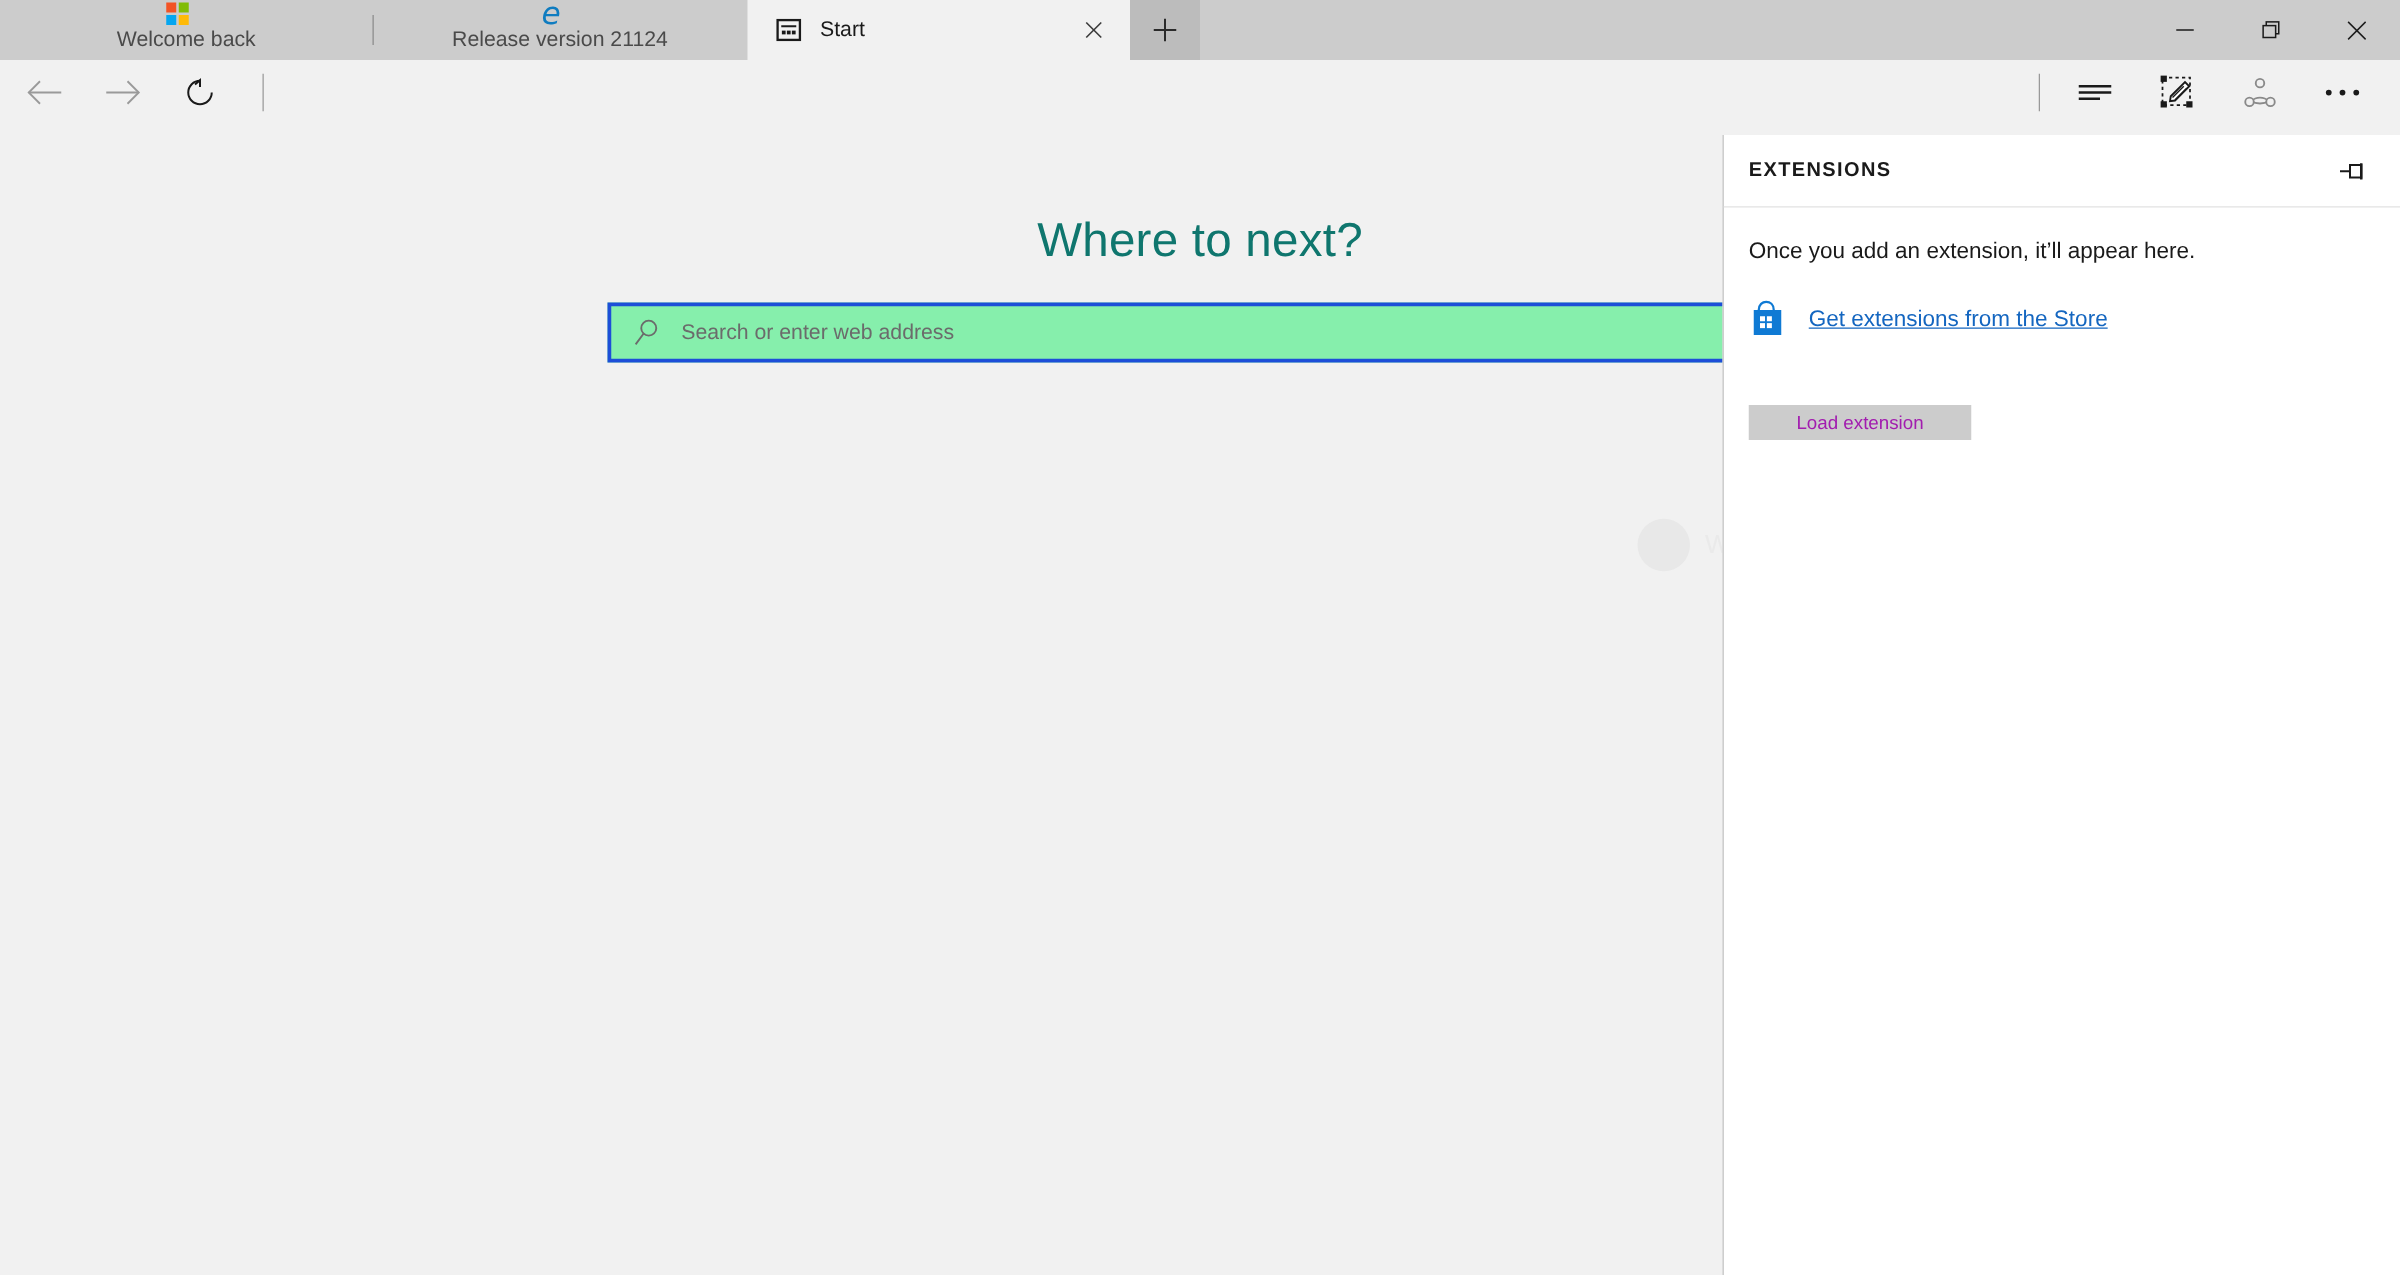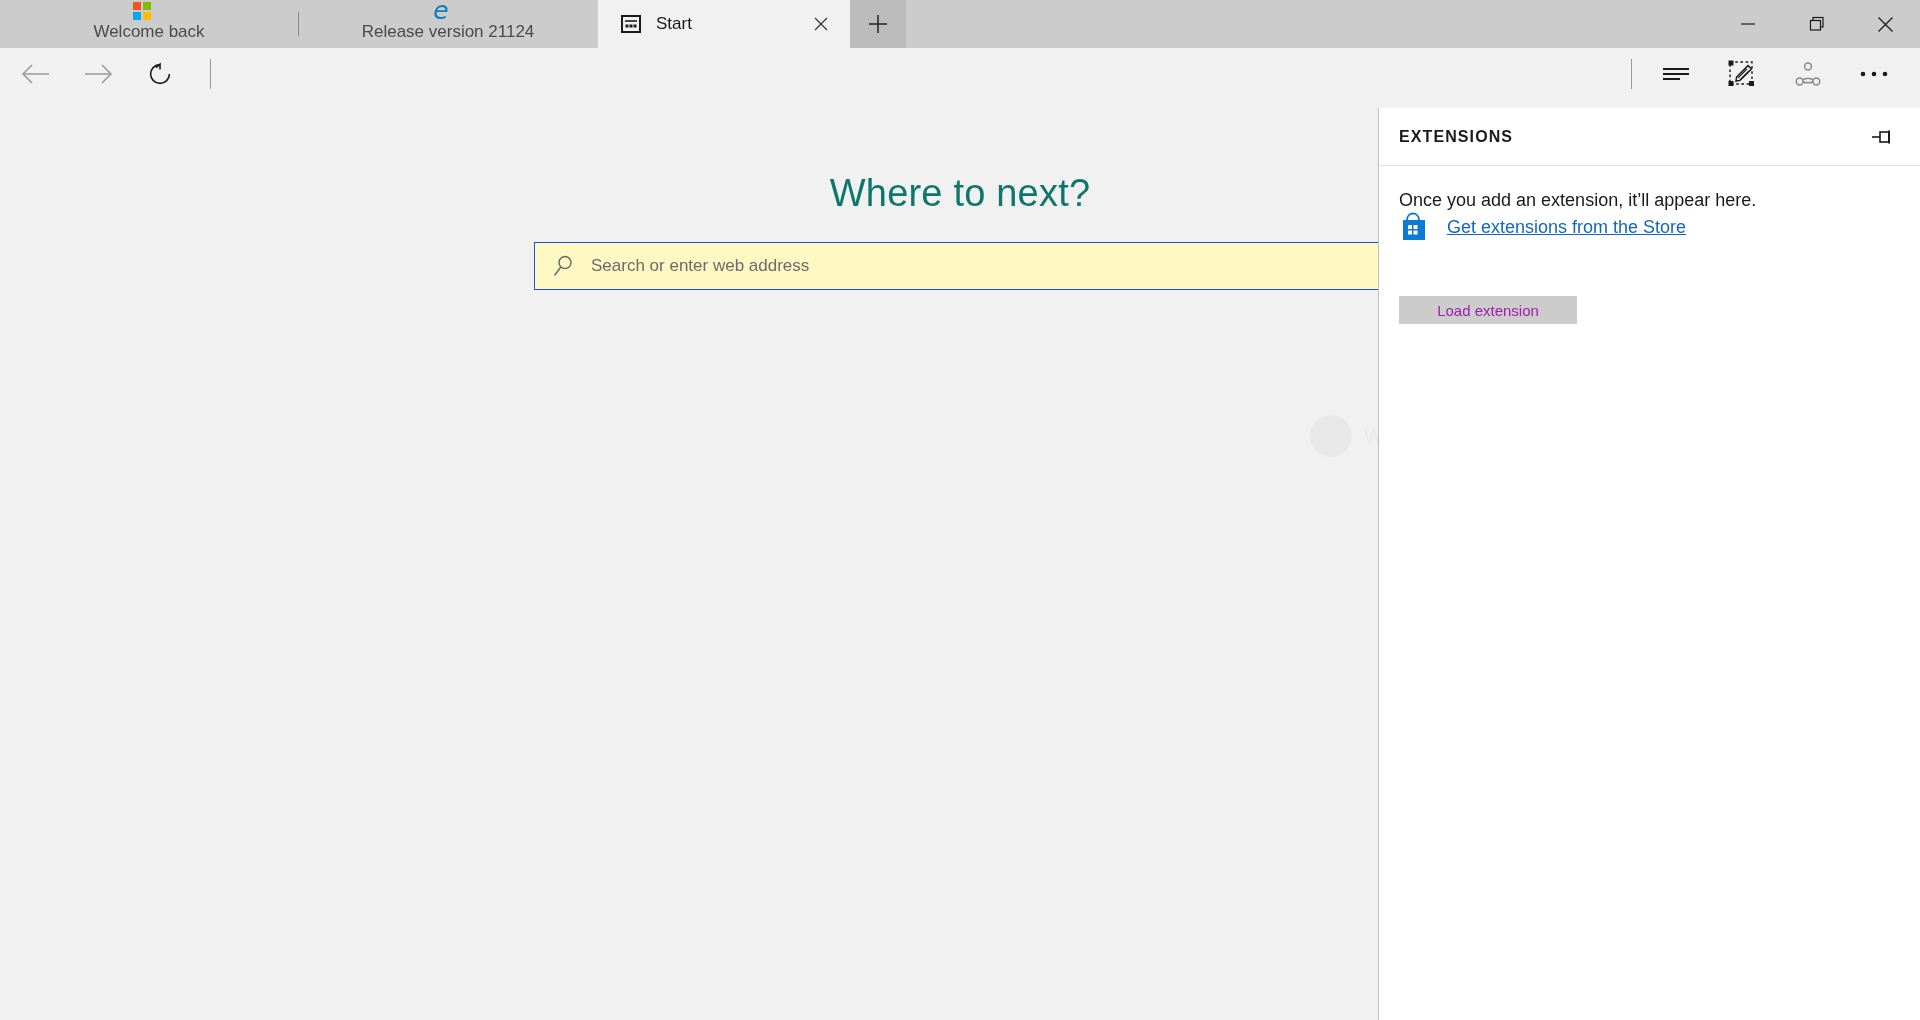--- a/index.html
+++ b/index.html
@@ -38,21 +38,21 @@
     position: relative;
     flex: 0 0 auto;
     cursor: default;
   }
 
   .tab.inactive { background: #cccccc; flex-direction: column; }
   .tab.active   { background: #f1f1f1; }
 
   .tab-1 { width: 298px; }
   .tab-2 { width: 300px; }
-  .tab-3 { width: 252px; padding-left: 22px; }
+  .tab-3 { width: 306px; padding-left: 22px; }
 
   .tab-sep {
     position: absolute;
     left: 0; top: 12px;
     width: 1px; height: 24px;
     background: #8a8a8a;
   }
 
   .tab-favicon {
     width: 22px; height: 22px;
@@ -190,27 +190,26 @@
     color: #0f766e;
     letter-spacing: 0.2px;
   }
 
   .searchwrap {
     position: absolute;
     top: 142px;
     left: 486px;
     width: 948px;
     height: 48px;
-    background: #fef9c3;
-    border: 1px solid #1d4ed8;
+    background: #86efac;
+    border: 3px solid #1d4ed8;
     display: flex;
     align-items: center;
     padding-left: 18px;
     cursor: text;
-    margin-left: 48px;
   }
   .search-icon { margin-right: 16px; display:flex; flex:0 0 auto; }
   .search-input {
     border: 0;
     outline: none;
     background: transparent;
     font-family: "Liberation Sans", sans-serif;
     font-size: 17px;
     color: #6b6b6b;
     width: 100%;
@@ -278,20 +277,21 @@
     cursor: default;
     flex: 0 0 auto;
   }
 
   .panel-body { padding: 22px 20px 0 20px; }
 
   .panel-msg {
     font-size: 18px;
     color: #1a1a1a;
     line-height: 1.35;
+    margin-bottom: 28px;
   }
 
   .store-row {
     display: flex;
     align-items: center;
     margin-bottom: 54px;
     cursor: default;
   }
   .store-icon {
     width: 30px; height: 30px;

